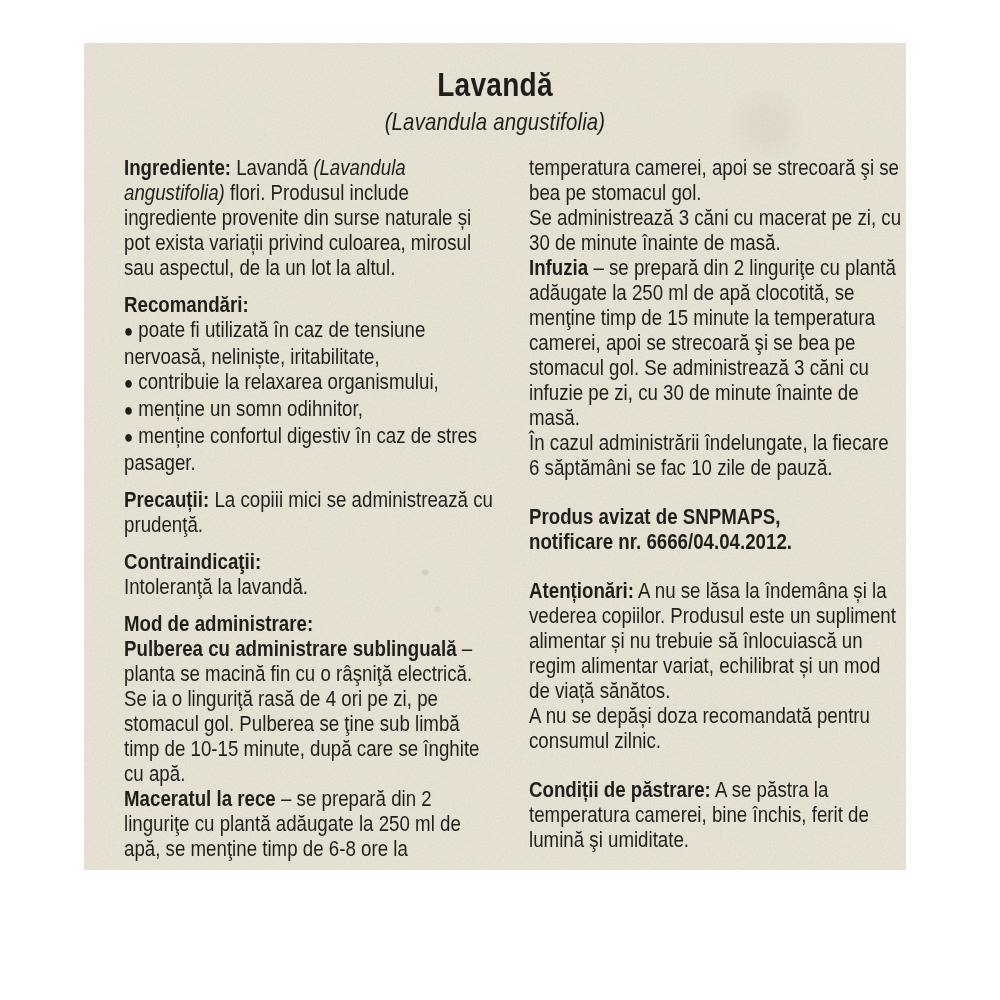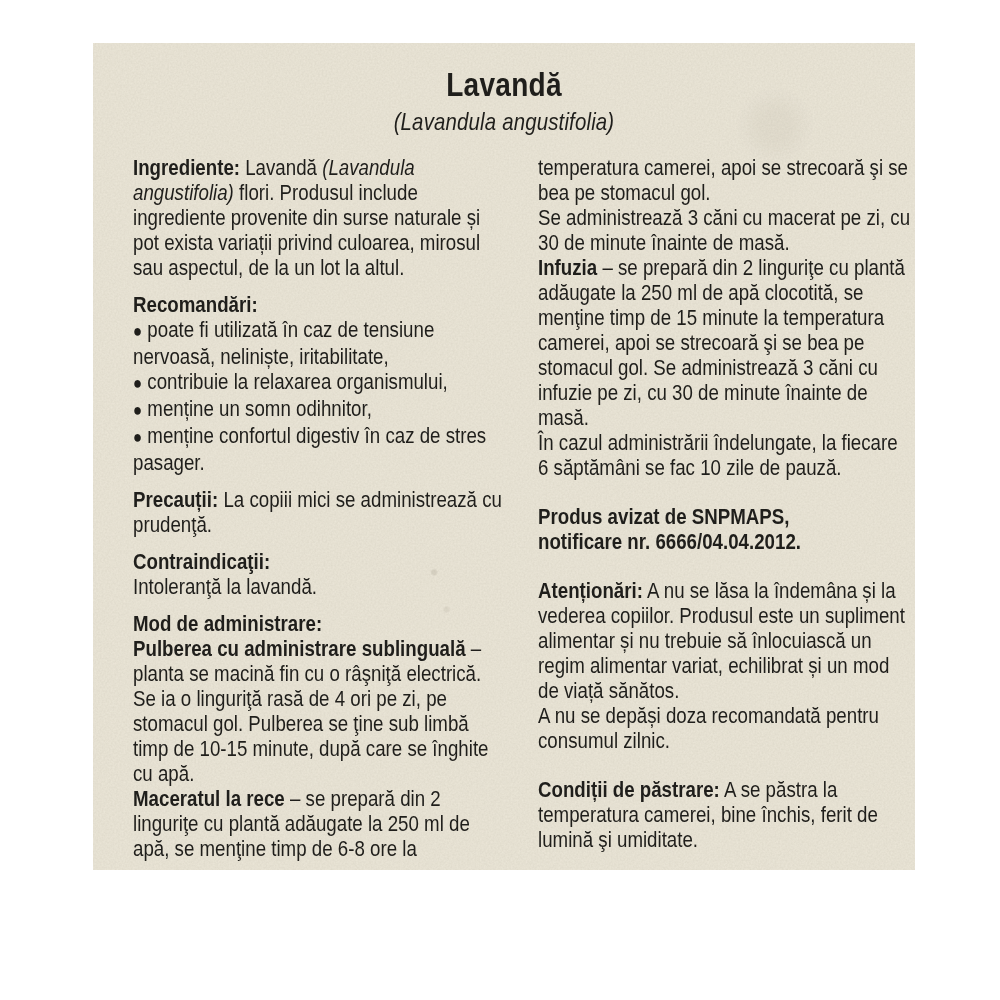--- a/index.html
+++ b/index.html
@@ -6,21 +6,21 @@
   .page {
     position: relative;
     width: 1000px;
     height: 1000px;
     background: #ffffff;
     font-family: "Liberation Sans", sans-serif;
     overflow: hidden;
   }
   .paper {
     position: absolute;
-    left: 93px;
+    left: 84px;
     top: 43px;
     width: 822px;
     height: 827px;
     background:
       radial-gradient(circle at 41.5% 64%, rgba(110,100,80,.16) 0 2px, rgba(110,100,80,0) 4px),
       radial-gradient(circle at 43% 68.5%, rgba(110,100,80,.10) 0 2px, rgba(110,100,80,0) 4px),
       radial-gradient(circle at 83% 10%, rgba(120,110,88,.07) 0 14px, rgba(120,110,88,0) 40px),
       var(--paper, #ece7d9);
   }
   .grain {

